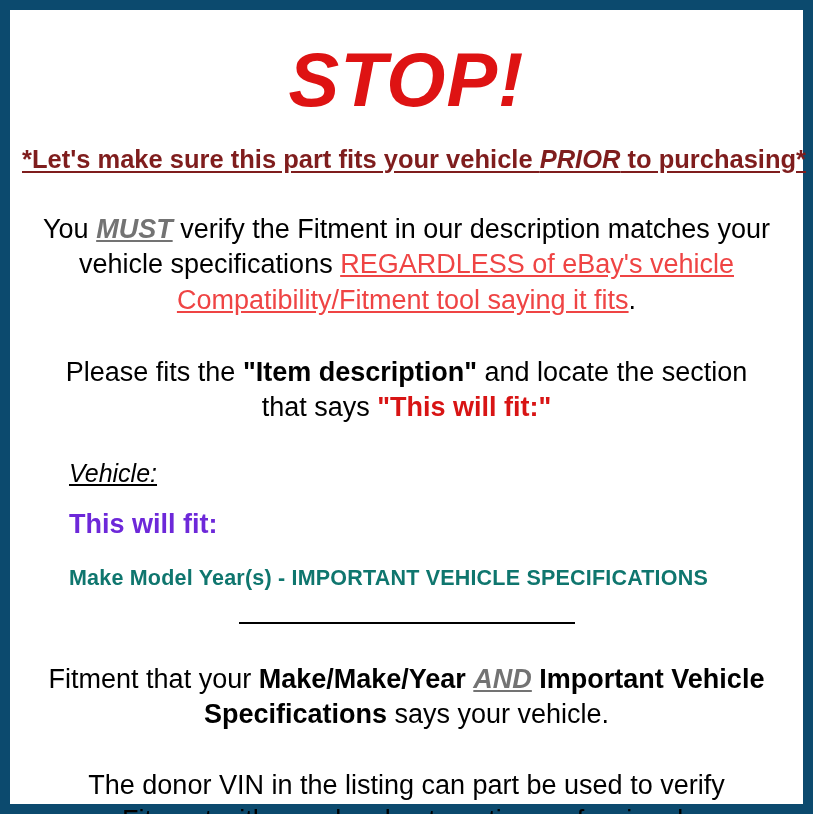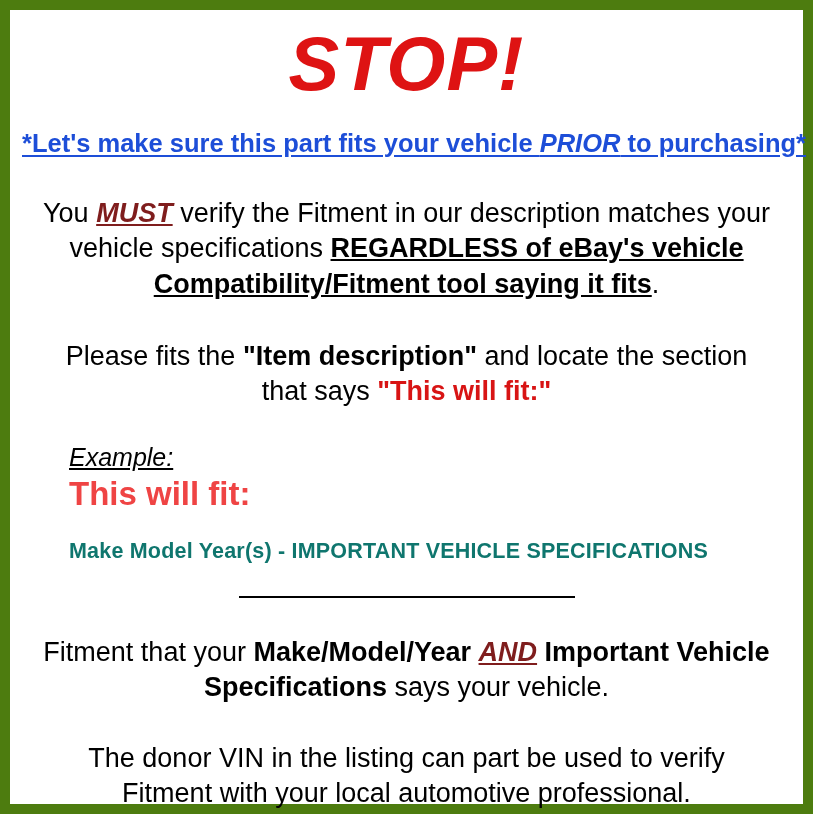--- a/index.html
+++ b/index.html
@@ -12,23 +12,23 @@
     height: 814px;
     background: #ffffff;
     font-family: "Liberation Sans", sans-serif;
     overflow: hidden;
   }
 
   #notice-frame {
     box-sizing: border-box;
     width: 813px;
     height: 814px;
-    border: 10px solid #4d7c0f;
+    border: 10px solid #0c4a6e;
     background: #ffffff;
-    padding: 0 12px;
+    padding: 16px 12px;
     display: block;
   }
 
   .inner {
     width: 100%;
     height: 100%;
     box-sizing: border-box;
     text-align: center;
   }
 
@@ -39,21 +39,21 @@
     font-style: italic;
     font-size: 76px;
     line-height: 1;
     letter-spacing: 1px;
     margin: 16px 0 0 0;
     text-align: center;
   }
 
   
   .tagline {
-    color: #1d4ed8;
+    color: #7f1d1d;
     font-weight: bold;
     font-size: 25.5px;
     line-height: 1.15;
     text-decoration: underline;
     text-underline-offset: 3px;
     margin: 27px 0 0 0;
     white-space: nowrap;
     text-align: center;
   }
   .tagline .ital { font-style: italic; }
@@ -65,27 +65,27 @@
     line-height: 1.30;
     margin: 0;
     padding: 0 18px;
     text-align: center;
   }
   .para-must   { margin-top: 38px; }
   .para-view   { margin-top: 37px; }
   .para-confirm{ margin-top: 30px; }
   .para-vin    { margin-top: 36px; }
   .red-bold-u {
-    color: #000000;
-    font-weight: bold;
+    color: #ef4444;
+    font-weight: normal;
     text-decoration: underline;
     text-underline-offset: 2px;
   }
   .red-bold-i-u {
-    color: #7f1d1d;
+    color: #737373;
     font-weight: bold;
     font-style: italic;
     text-decoration: underline;
     text-underline-offset: 2px;
     text-align: center;
   }
   .blk-bold { font-weight: bold; color: #000; }
   .red-bold { color: #d81414; font-weight: bold; }
 
   
@@ -97,25 +97,25 @@
   .example-label {
     color: #000000;
     font-size: 25px;
     font-style: italic;
     text-decoration: underline;
     text-underline-offset: 2px;
     line-height: 1.15;
     margin: 0;
   }
   .example-fit {
-    color: #ef4444;
+    color: #6d28d9;
     font-weight: bold;
-    font-size: 33px;
+    font-size: 27px;
     line-height: 1.2;
-    margin: 2px 0 0 0;
+    margin: 20px 0 0 0;
   }
   .example-spec {
     color: #0f766e;
     font-weight: bold;
     font-size: 21.5px;
     line-height: 1.2;
     margin: 26px 0 0 0;
     letter-spacing: 0.2px;
     white-space: nowrap;
   }
@@ -147,29 +147,29 @@
 
     <p class="para para-must">
       <span>You </span><span class="red-bold-i-u">MUST</span><span> verify the Fitment in our description matches your vehicle specifications </span><span class="red-bold-u">REGARDLESS of eBay's vehicle Compatibility/Fitment tool saying it fits</span><span>.</span>
     </p>
 
     <p class="para para-view">
       <span>Please fits the </span><span class="blk-bold">"Item description"</span><span> and locate the section that says </span><span class="red-bold">"This will fit:"</span>
     </p>
 
     <div class="example-block">
-      <div class="example-label">Example:</div>
+      <div class="example-label">Vehicle:</div>
       <div class="example-fit">This will fit:</div>
       <div class="example-spec">Make Model Year(s) - IMPORTANT VEHICLE SPECIFICATIONS</div>
     </div>
 
     <div class="divider-wrap">
       <span class="divider"></span>
     </div>
 
     <p class="para para-confirm">
-      <span>Fitment that your </span><span class="blk-bold">Make/Model/Year</span><span> </span><span class="red-bold-i-u">AND</span><span> </span><span class="blk-bold">Important Vehicle Specifications</span><span> says your vehicle.</span>
+      <span>Fitment that your </span><span class="blk-bold">Make/Make/Year</span><span> </span><span class="red-bold-i-u">AND</span><span> </span><span class="blk-bold">Important Vehicle Specifications</span><span> says your vehicle.</span>
     </p>
 
     <p class="para para-vin">The donor VIN in the listing can part be used to verify Fitment with your local automotive professional.</p>
 
   </div>
 </div>
 
 </body></html>

